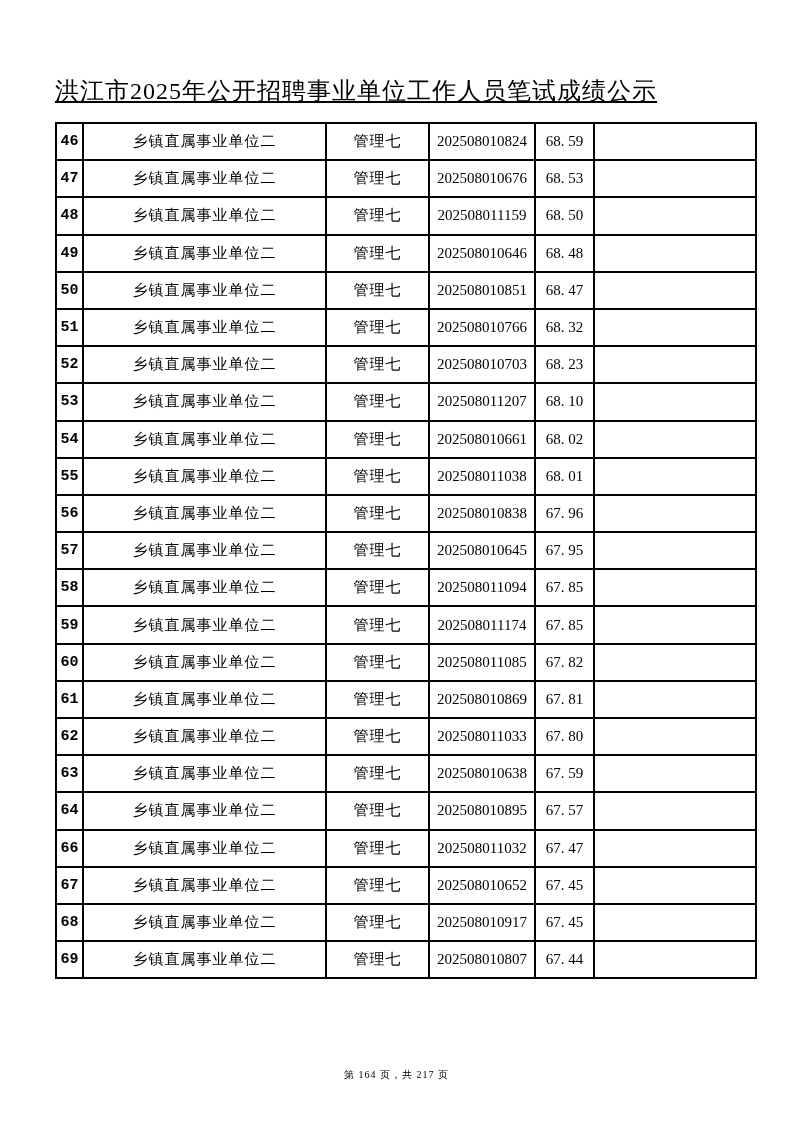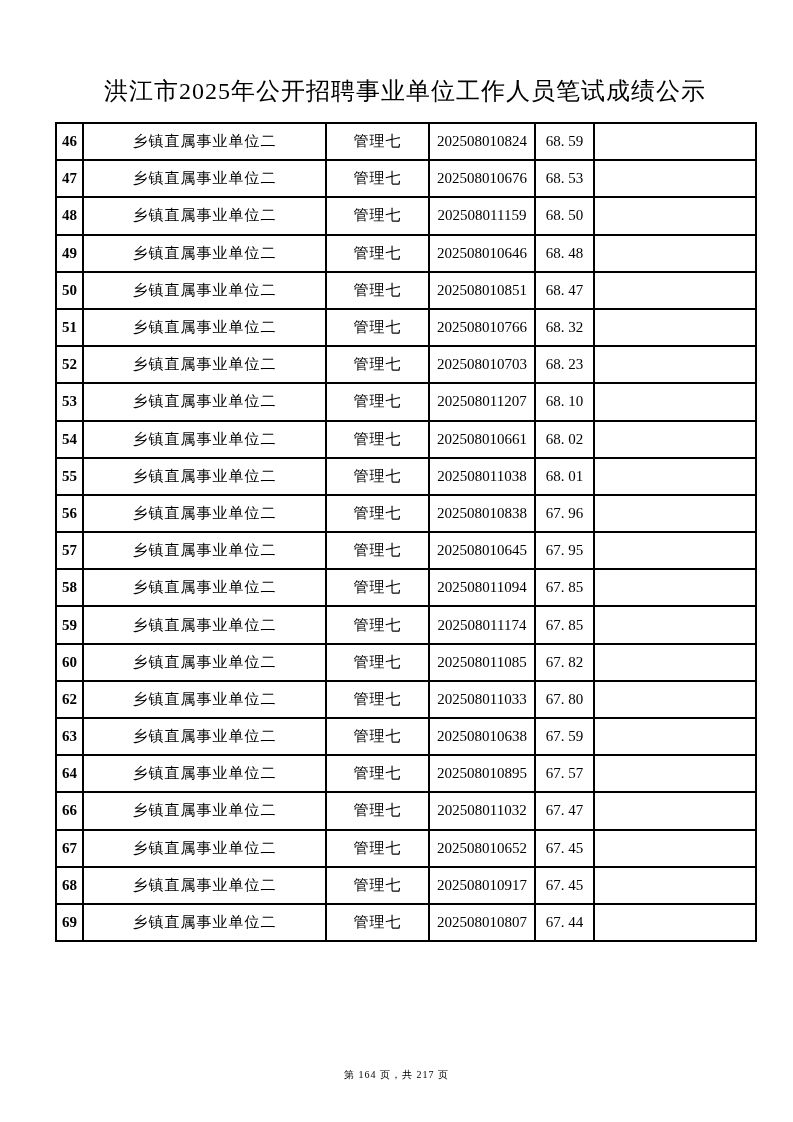--- a/index.html
+++ b/index.html
@@ -10,46 +10,46 @@
   }
   .sheet {
     position: relative;
     width: 793px; height: 1122px;
     background: #ffffff;
     overflow: hidden;
   }
   .doc-title {
     position: absolute;
     top: 74px; left: 55px; width: 700px;
-    text-align: center;
     font-size: 24px;
     line-height: 34px;
     letter-spacing: 1px;
     white-space: nowrap;
     font-weight: normal;
+    text-decoration: underline;
   }
   table.score-table {
     position: absolute;
     top: 122px; left: 55px;
     width: 700px;
     border-collapse: collapse;
     table-layout: fixed;
   }
   table.score-table td {
     border: 2px solid #000;
     height: 35.2px;
     padding: 0;
     text-align: center;
     vertical-align: middle;
     font-size: 15px;
     overflow: hidden;
     white-space: nowrap;
   }
   td.c0 {
-    font-family: Liberation Serif, serif;
+    font-family: Liberation Mono, monospace;
     font-weight: bold;
     font-size: 15px;
   }
   td.c1 { letter-spacing: 1px; }
   td.c2 { letter-spacing: 1px; margin-left: 28px; }
   td.c3 { font-size: 15px; margin-left: 16px; }
   td.c4 {
     text-align: left;
     padding-left: 6px;
     font-size: 15px;
@@ -193,20 +193,28 @@
         </tr>
         <tr>
           <td class="c0">60</td>
           <td class="c1">乡镇直属事业单位二</td>
           <td class="c2">管理七</td>
           <td class="c3">202508011085</td>
           <td class="c4">67. 82</td>
           <td class="c5"></td>
         </tr>
         <tr>
+          <td class="c0">61</td>
+          <td class="c1">乡镇直属事业单位二</td>
+          <td class="c2">管理七</td>
+          <td class="c3">202508010869</td>
+          <td class="c4">67. 81</td>
+          <td class="c5"></td>
+        </tr>
+        <tr>
           <td class="c0">62</td>
           <td class="c1">乡镇直属事业单位二</td>
           <td class="c2">管理七</td>
           <td class="c3">202508011033</td>
           <td class="c4">67. 80</td>
           <td class="c5"></td>
         </tr>
         <tr>
           <td class="c0">63</td>
           <td class="c1">乡镇直属事业单位二</td>

